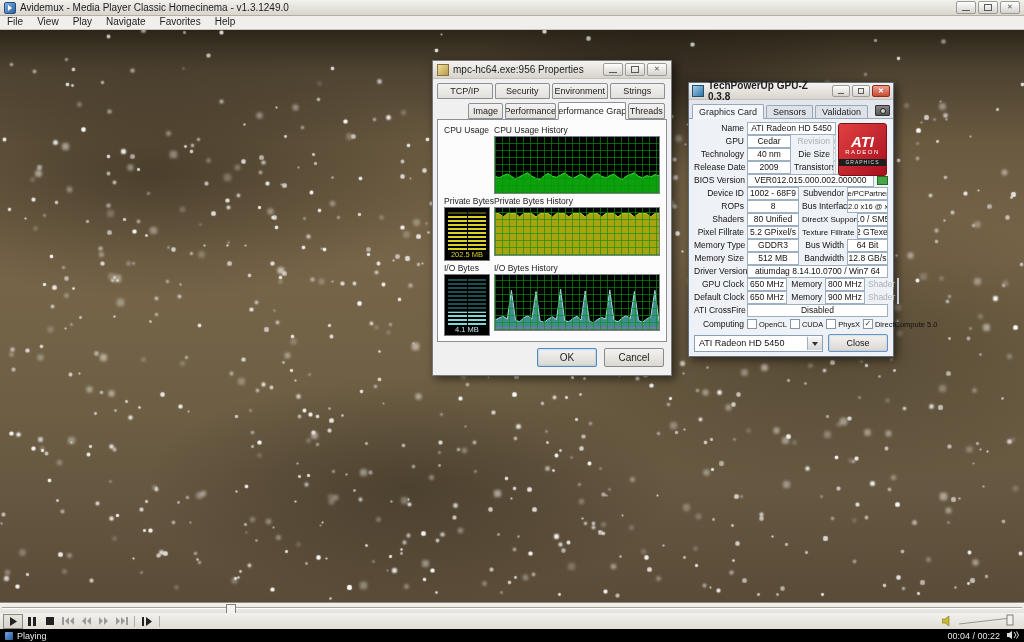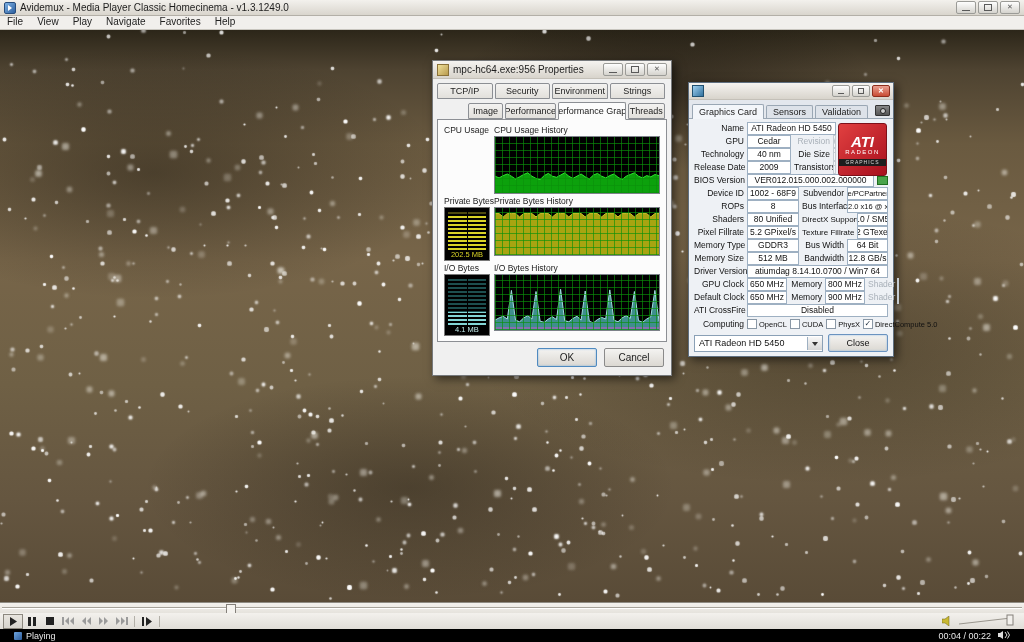--- a/index.html
+++ b/index.html
@@ -43,21 +43,21 @@
   .seek-track{position:absolute;top:4px;left:2px;right:2px;height:1px;background:#a6a29a;box-shadow:0 1px 0 #fff;}
   .seek-thumb{position:absolute;top:1px;width:8px;height:8px;background:#f5f3ef;border:1px solid #84807a;}
   .controls{position:absolute;top:613px;left:0;right:0;height:16px;
     background:linear-gradient(#f3f1ed,#e0ddd7);display:flex;align-items:center;padding:0 3px;}
   .ctl{width:18px;height:13px;display:flex;align-items:center;justify-content:center;flex:none;}
   .ctl.active{border:1px solid #8c887f;background:linear-gradient(#e8e5df,#d6d3cc);}
   .ctl svg{display:block;}
   .sep{width:1px;height:11px;background:#b3b0a8;margin:0 3px;flex:none;}
   .vol-zone{margin-left:auto;display:flex;align-items:center;gap:4px;padding-right:6px;}
   .statusbar{position:absolute;bottom:0;left:0;right:0;height:13px;background:#000;color:#e8e8e8;
-    font-size:9px;display:flex;align-items:center;padding:0 14px;gap:4px;}
+    font-size:9px;display:flex;align-items:center;padding:0 5px;gap:4px;}
   .sb-icon{width:8px;height:8px;border-radius:1px;background:linear-gradient(135deg,#6fa6e0,#2b5a99);flex:none;}
   .sb-right{margin-left:auto;display:flex;align-items:center;gap:7px;}
 
   
   .dlg{position:absolute;left:432px;top:60px;width:238px;background:#f0f0f0;
     border:1px solid #76797c;box-shadow:3px 3px 9px rgba(0,0,0,.55);}
   .dlg-title{height:17px;background:linear-gradient(#f5f3f0,#d8d4cc);display:flex;align-items:center;
     font-size:10px;color:#1d1d1d;padding:0 4px;gap:4px;border-bottom:1px solid #c4c0b8;}
   .dlg-icon{width:10px;height:10px;background:linear-gradient(135deg,#efe09a,#b99b4e);border:1px solid #8a7138;flex:none;}
   .ptabs{padding:4px 4px 0;}
@@ -264,20 +264,21 @@
     </div>
     <div class="btnrow">
       <span class="pbtn default">OK</span>
       <span class="pbtn">Cancel</span>
     </div>
   </div>
 
   <div class="gz">
     <div class="gz-title">
       <span class="gz-icon"></span>
+      <span>TechPowerUp GPU-Z 0.3.8</span>
       <span class="win-btns">
         <span class="wbtn min"></span>
         <span class="wbtn max"></span>
         <span class="wbtn close red"></span>
       </span>
     </div>
     <div class="gz-tabs">
       <span class="gz-tab active">Graphics Card</span>
       <span class="gz-tab">Sensors</span>
       <span class="gz-tab">Validation</span>

